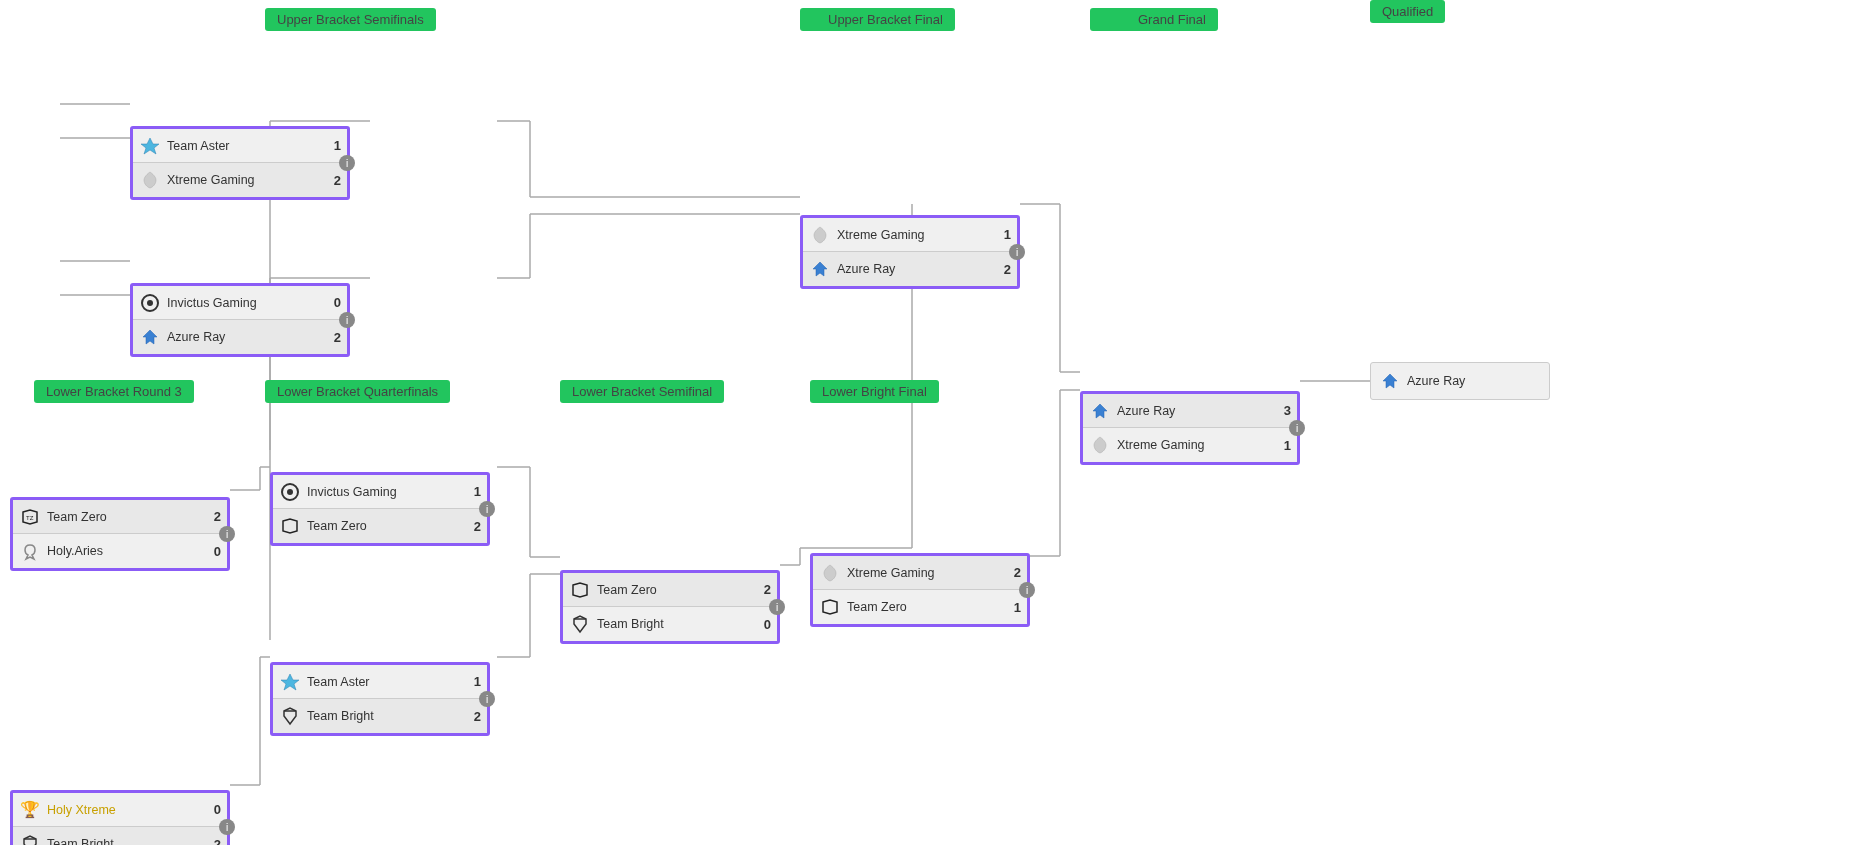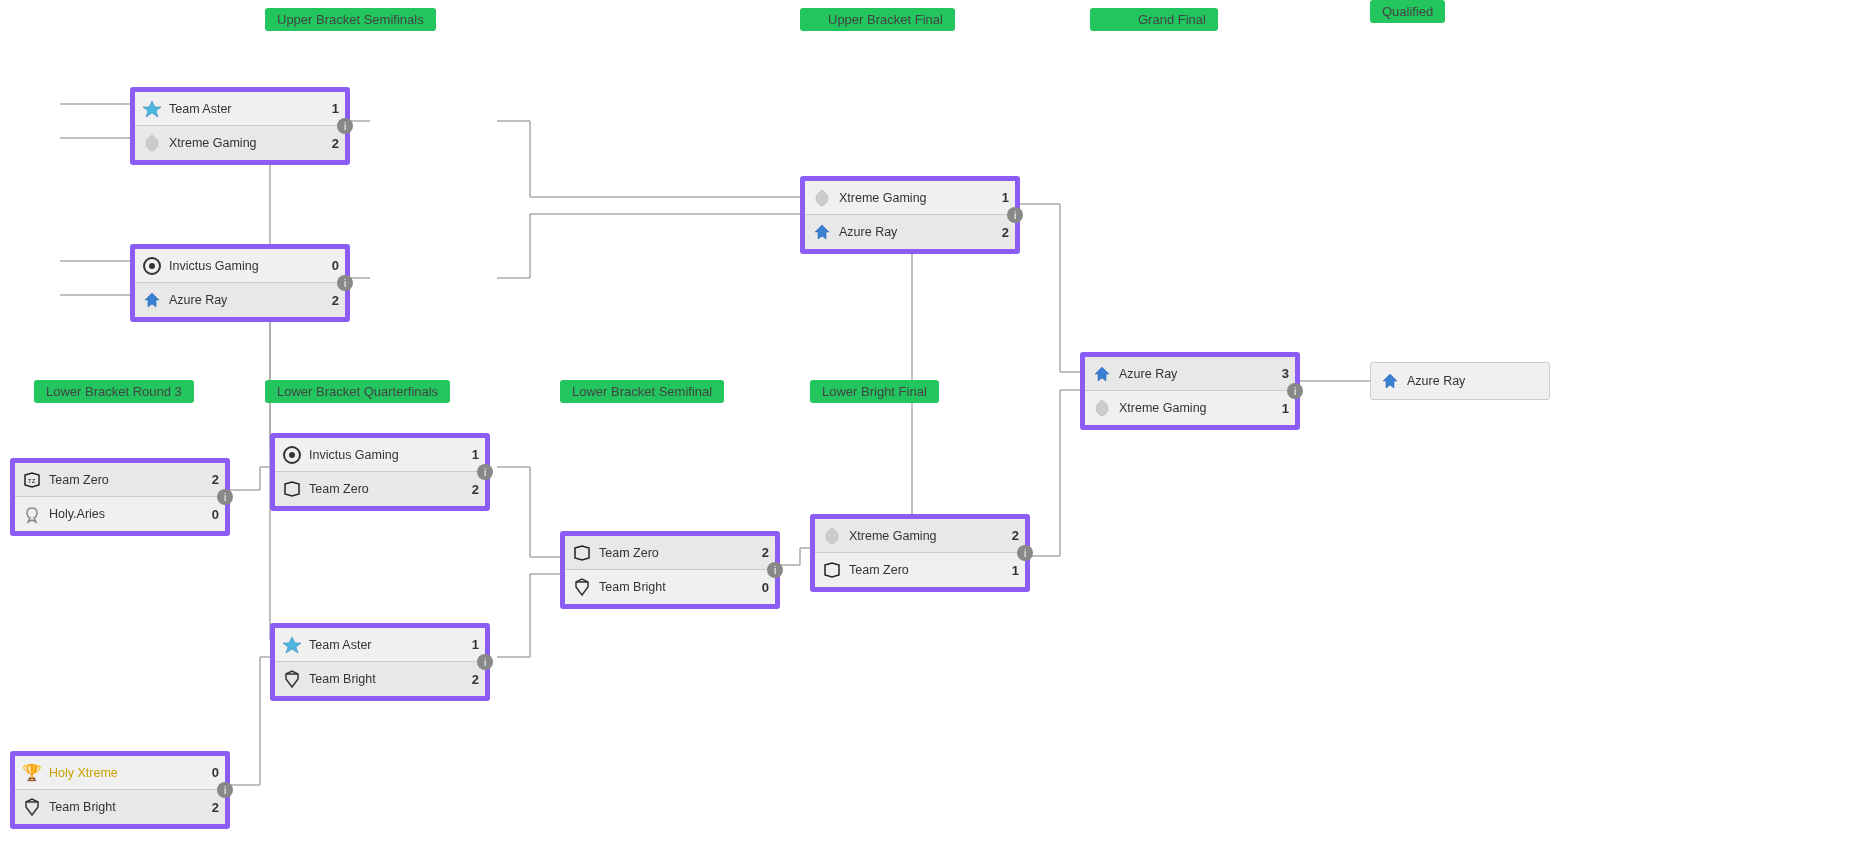--- a/index.html
+++ b/index.html
@@ -21,23 +21,24 @@
       background: #22c55e;
       border-radius: 3px;
       padding: 4px 12px;
       font-size: 13px;
       color: #444;
       white-space: nowrap;
     }
     .match-box {
       position: absolute;
       background: #f0f0f0;
-      border: 5px solid #8b5cf6;
+      border: 3px solid #8b5cf6;
       border-radius: 3px;
       width: 220px;
+      margin-top: 39px;
     }
     .match-row {
       display: flex;
       align-items: center;
       padding: 4px 6px;
       border-bottom: 1px solid #ccc;
       height: 34px;
     }
     .match-row:last-child {
       border-bottom: none;

